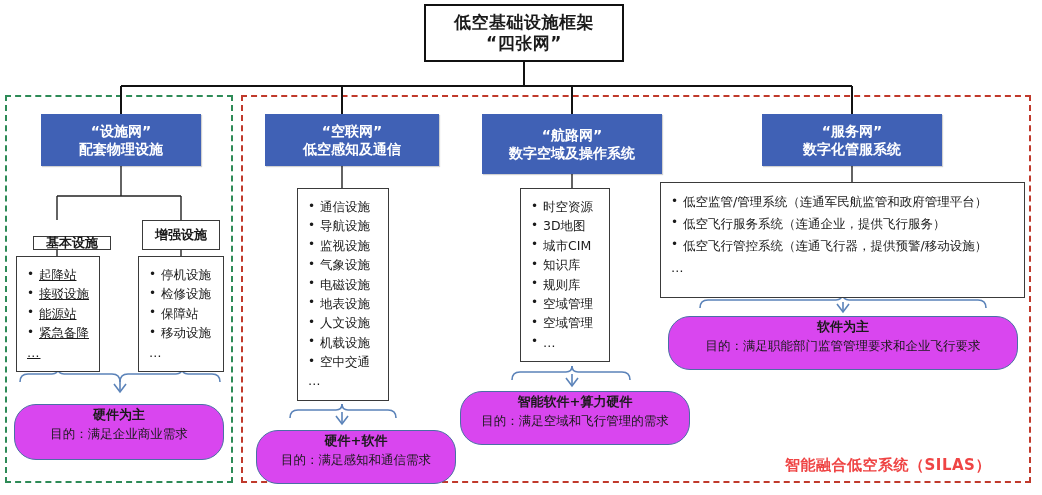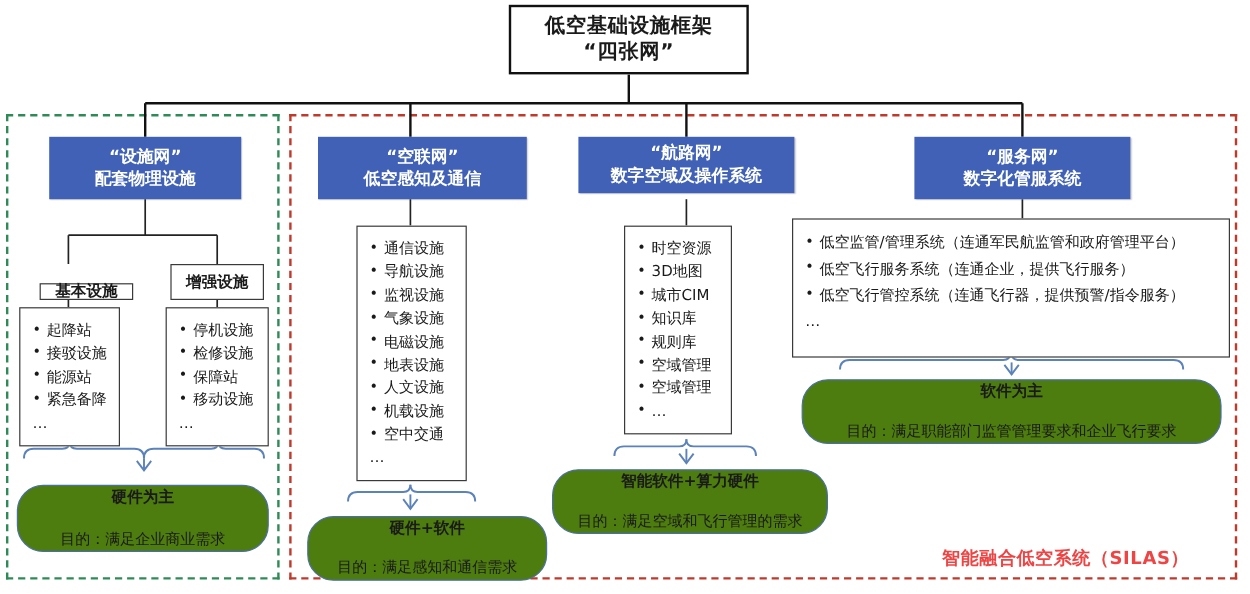--- a/index.html
+++ b/index.html
@@ -54,21 +54,21 @@
     color: #ffffff;
     display: flex; flex-direction: column;
     align-items: center; justify-content: center;
     text-align: center;
     font-size: 14px; font-weight: bold;
     line-height: 1.3;
     box-shadow: 1px 1px 1px rgba(0,0,0,0.18);
   }
   .hdr1 { left: 41px;  top: 114px; width: 160px; height: 52px; }
   .hdr2 { left: 265px; top: 114px; width: 174px; height: 52px; }
-  .hdr3 { left: 482px; top: 114px; width: 180px; height: 47px; }
+  .hdr3 { left: 482px; top: 114px; width: 180px; height: 60px; }
   .hdr4 { left: 762px; top: 114px; width: 180px; height: 52px; }
 
   
   .box {
     border: 1.5px solid #3a3a3a;
     background: #ffffff;
   }
   .box-label {
     display: flex; align-items: center; justify-content: center;
     font-size: 13px; font-weight: bold;
@@ -95,34 +95,34 @@
     padding-left: 12px;
   }
   .listbox li.bulleted::before {
     content: "•";
     position: absolute;
     left: 0; top: -0.5px;
     font-size: 12px;
   }
   .listbox li.nobullet { padding-left: 0px; letter-spacing: 1px; }
 
-  .list1 { left: 16px;  top: 256px; width: 84px;  height: 116px; }
+  .list1 { left: 16px;  top: 256px; width: 84px;  height: 116px; text-decoration: underline; }
   .list2 { left: 138px; top: 256px; width: 86px;  height: 116px; }
   .list3 { left: 297px; top: 188px; width: 92px;  height: 213px; }
   .list4 { left: 520px; top: 188px; width: 90px;  height: 174px; }
   .list5 { left: 660px; top: 182px; width: 365px; height: 116px; }
   .list5 li { font-size: 12.5px; line-height: 1.75; }
 
   
   .round {
     border: 1.5px solid #4a6fa5;
     border-radius: 22px;
-    background: #4d7c0f;
+    background: #d946ef;
     display: flex; flex-direction: column;
-    align-items: center; justify-content: space-between;
+    align-items: center; justify-content: flex-start;
     text-align: center;
   }
   .round .t1 { font-size: 13px; font-weight: bold; line-height: 1.5; }
   .round .t2 { font-size: 12.5px; line-height: 1.5; }
   .r1 { left: 14px;  top: 404px; width: 210px; height: 56px; }
   .r2 { left: 256px; top: 430px; width: 200px; height: 54px; }
   .r3 { left: 460px; top: 391px; width: 230px; height: 54px; }
   .r4 { left: 668px; top: 316px; width: 350px; height: 54px; }
 
   
@@ -289,21 +289,21 @@
 
   <div class="abs hdr hdr4">
     <span>“服务网”</span>
     <span>数字化管服系统</span>
   </div>
 
   <div class="abs listbox list5">
     <ul>
       <li class="bulleted">低空监管/管理系统（连通军民航监管和政府管理平台）</li>
       <li class="bulleted">低空飞行服务系统（连通企业，提供飞行服务）</li>
-      <li class="bulleted">低空飞行管控系统（连通飞行器，提供预警/指令服务）</li>
+      <li class="bulleted">低空飞行管控系统（连通飞行器，提供预警/移动设施）</li>
       <li class="nobullet">…</li>
     </ul>
   </div>
 
   <div class="abs round r4">
     <div class="t1">软件为主</div>
     <div class="t2">目的：满足职能部门监管管理要求和企业飞行要求</div>
   </div>
 
   <div class="abs footer-note">智能融合低空系统（SILAS）</div>

